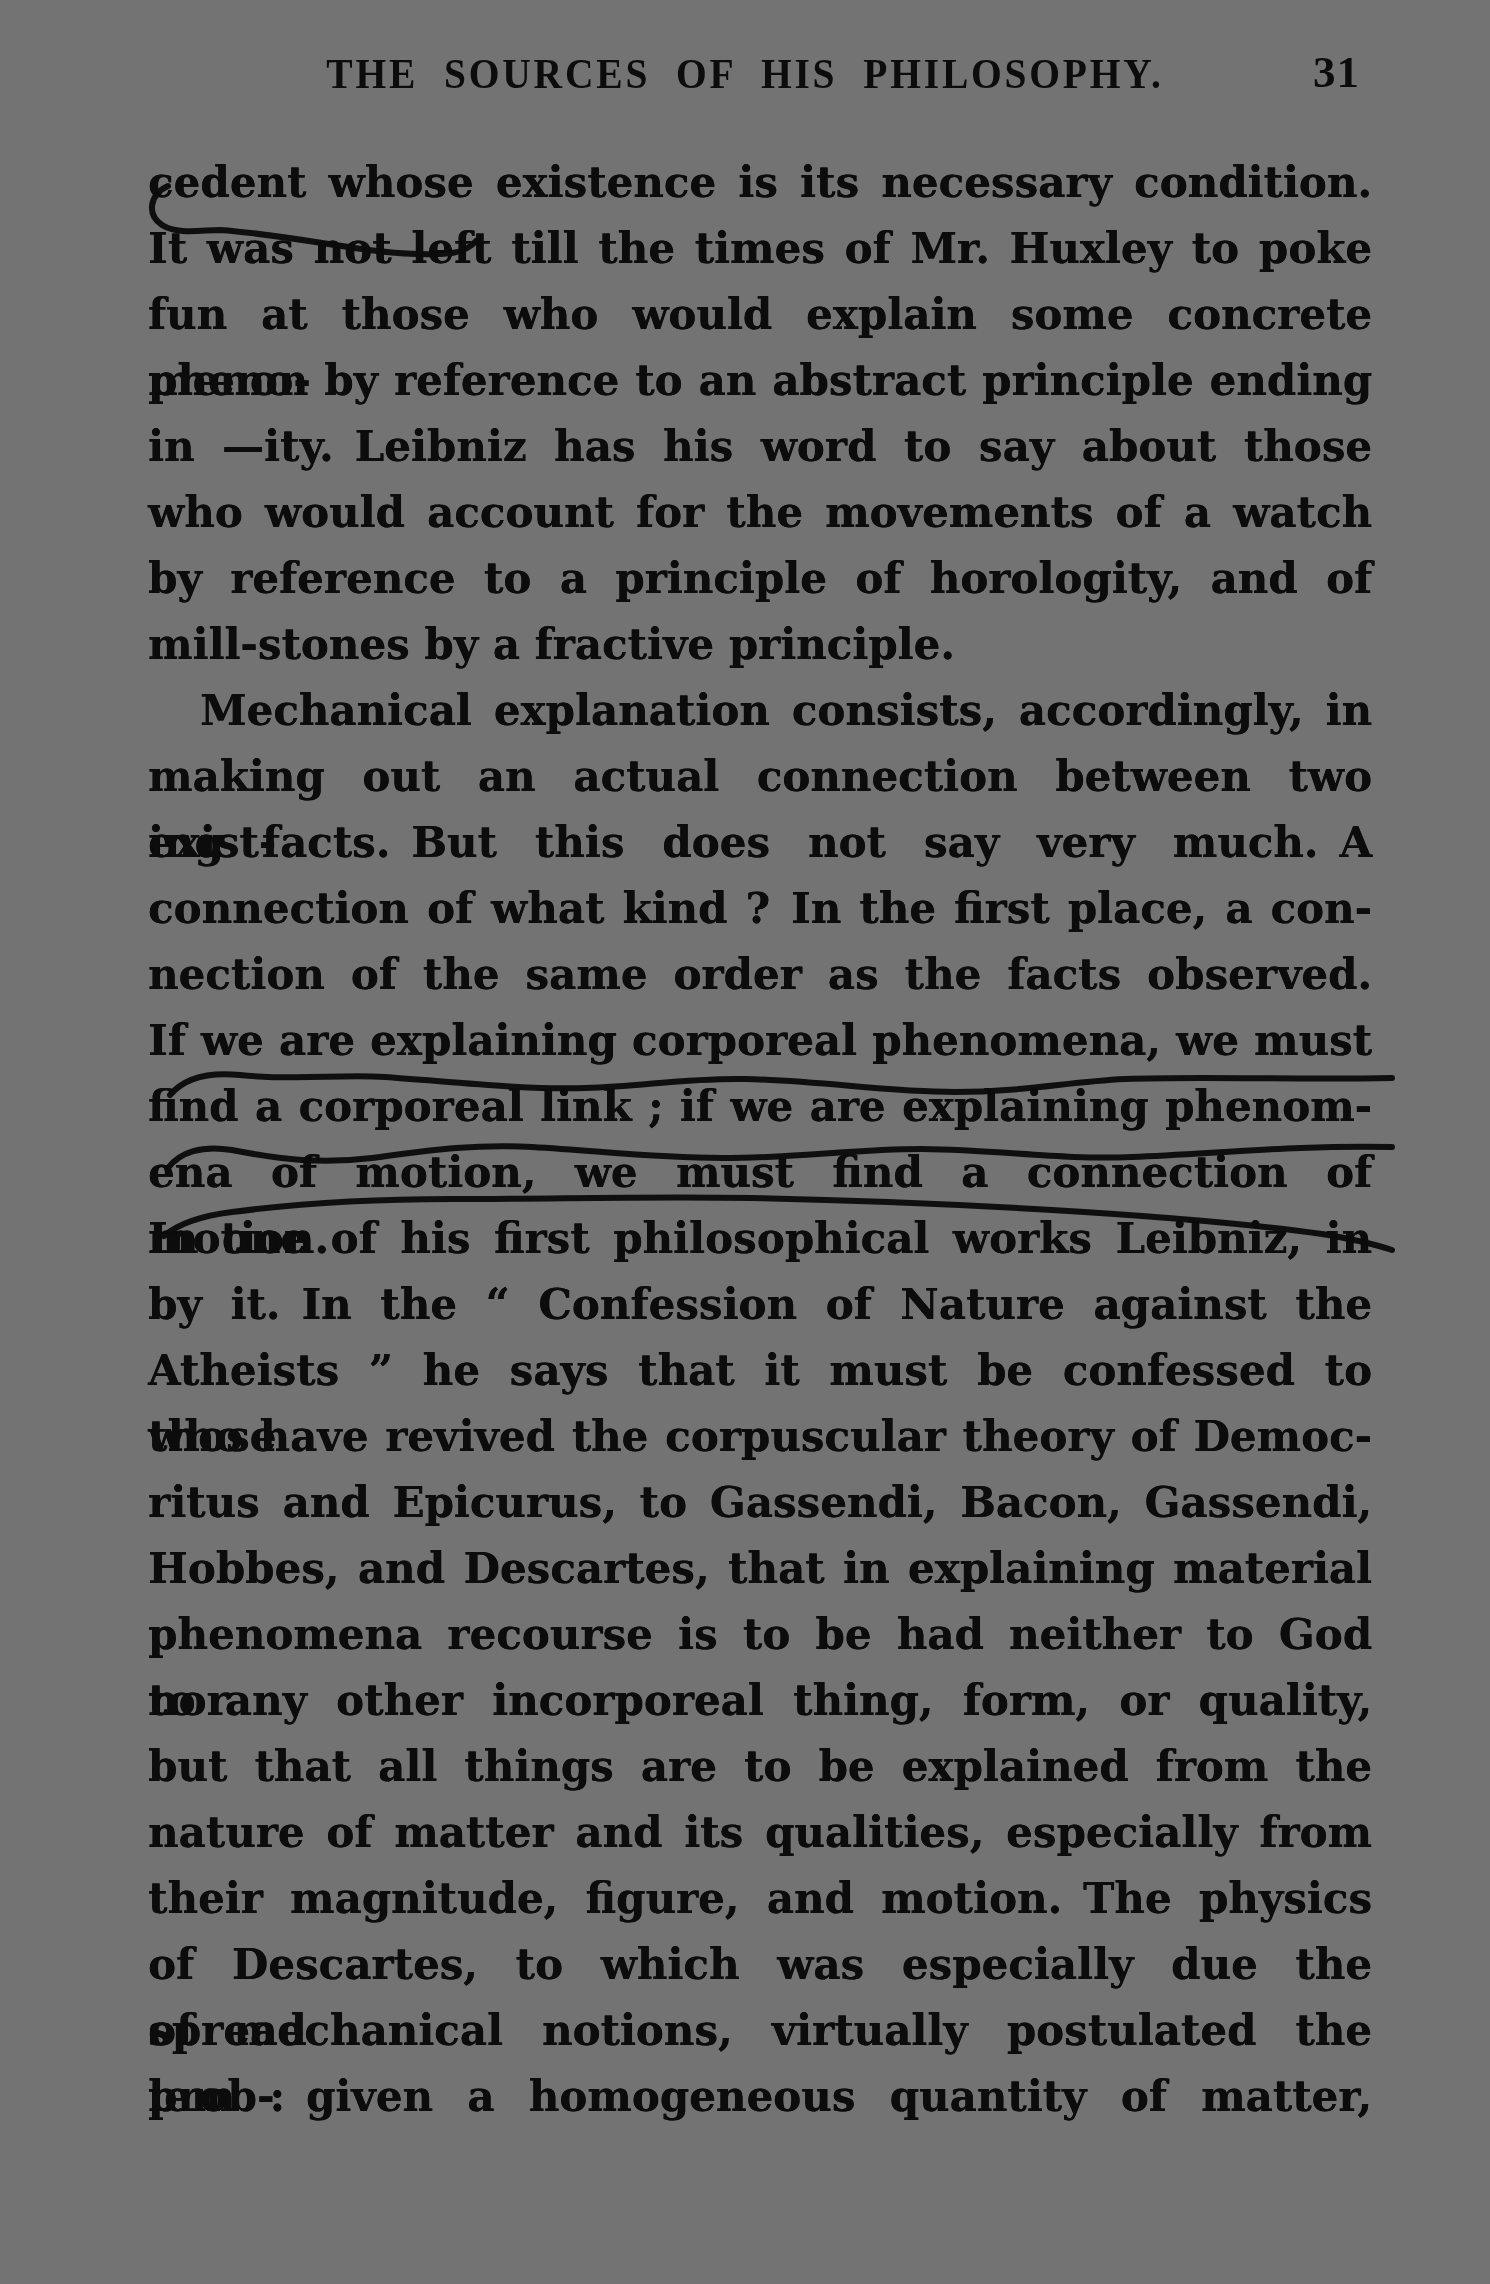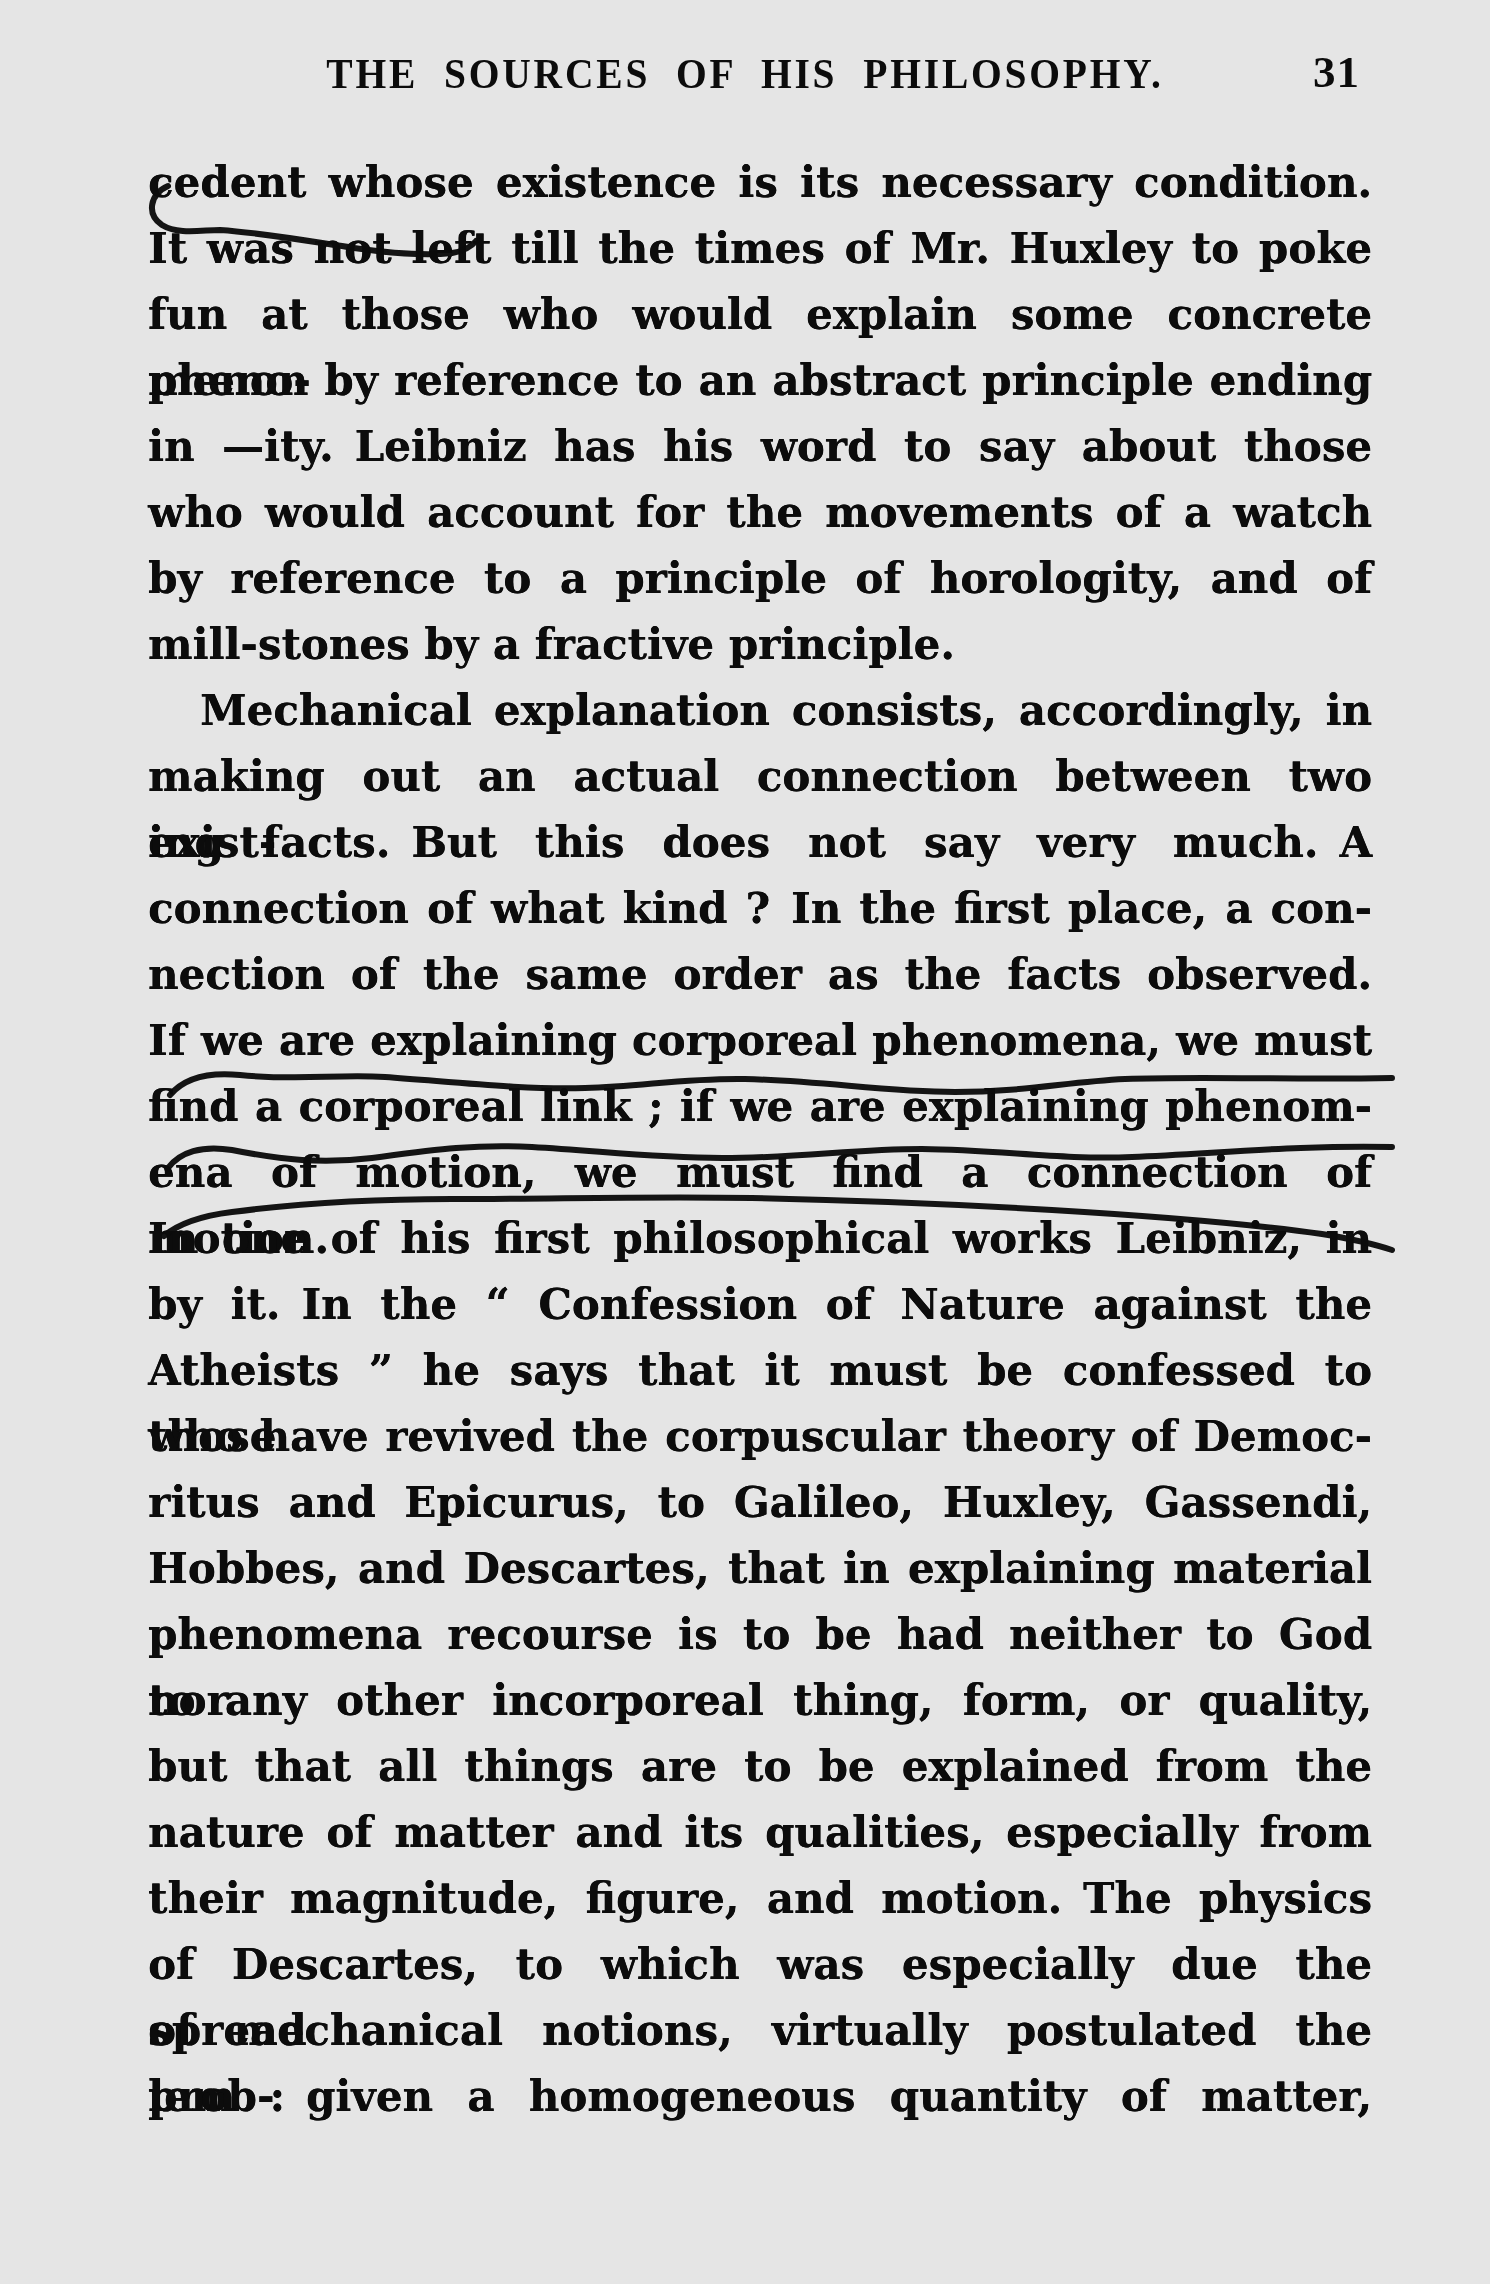--- a/index.html
+++ b/index.html
@@ -3,21 +3,21 @@
 <meta charset="utf-8">
 <style>
   html,body{margin:0;padding:0;}
   body{
     width:1490px;height:2284px;position:relative;
     background:#ffffff;
     font-family:"DejaVu Serif", serif;
     overflow:hidden;
   }
   .page{
-    position:absolute;inset:0;background:#e5e5e5;color:#0c0c0c;
+    position:absolute;inset:0;background:#737373;color:#0c0c0c;
   }
   .running-head{
     position:absolute;top:50px;left:50%;
     transform:translateX(-50%) scaleX(0.94);
     font-family:"Liberation Serif", serif;
     font-weight:700;font-size:42px;
     letter-spacing:3px;word-spacing:14px;
     white-space:nowrap;color:#0c0c0c;
   }
   .page-number{
@@ -73,21 +73,21 @@
       <div class="line">ing facts. But this does not say very much. A</div>
       <div class="line">connection of what kind ? In the first place, a con-</div>
       <div class="line">nection of the same order as the facts observed.</div>
       <div class="line">If we are explaining corporeal phenomena, we must</div>
       <div class="line">find a corporeal link ; if we are explaining phenom-</div>
       <div class="line">ena of motion, we must find a connection of motion.</div>
       <div class="line">In one of his first philosophical works Leibniz, in</div>
       <div class="line">by it. In the “ Confession of Nature against the</div>
       <div class="line">Atheists ” he says that it must be confessed to those</div>
       <div class="line">who have revived the corpuscular theory of Democ-</div>
-      <div class="line">ritus and Epicurus, to Galileo, Huxley, Gassendi,</div>
+      <div class="line">ritus and Epicurus, to Gassendi, Bacon, Gassendi,</div>
       <div class="line">Hobbes, and Descartes, that in explaining material</div>
       <div class="line">phenomena recourse is to be had neither to God nor</div>
       <div class="line">to any other incorporeal thing, form, or quality,</div>
       <div class="line">but that all things are to be explained from the</div>
       <div class="line">nature of matter and its qualities, especially from</div>
       <div class="line">their magnitude, figure, and motion. The physics</div>
       <div class="line">of Descartes, to which was especially due the spread</div>
       <div class="line">of mechanical notions, virtually postulated the prob-</div>
       <div class="line">lem : given a homogeneous quantity of matter,</div>
     </div>

